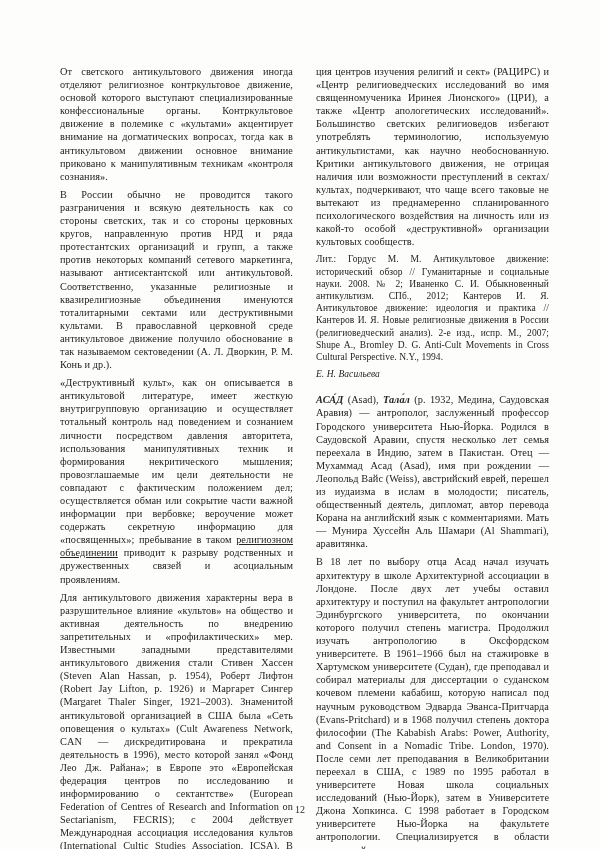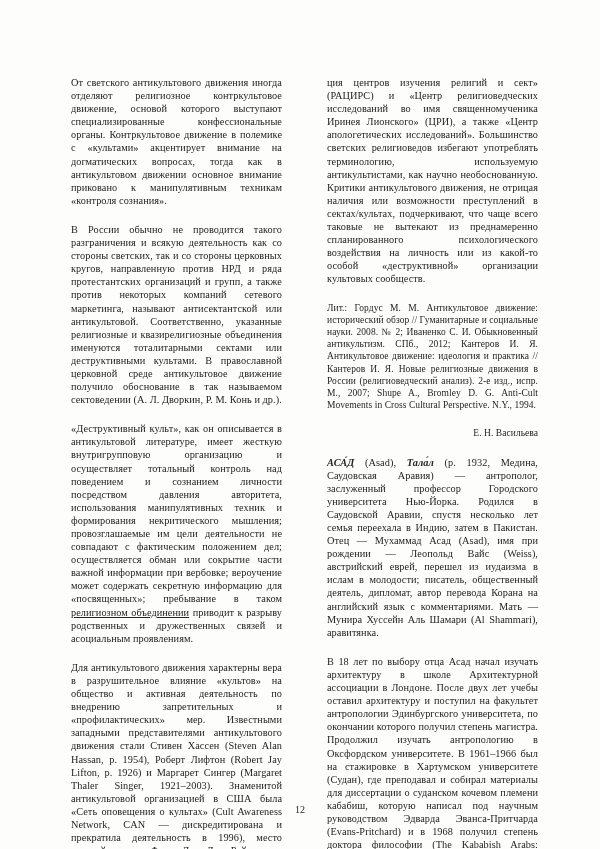--- a/index.html
+++ b/index.html
@@ -19,31 +19,32 @@
     position: absolute;
     top: 60px;
     width: 243px;
     text-align: justify;
     font-size: 10.3px;
     line-height: 13.1px;
     letter-spacing: 0.05px;
   }
   .column.left  { left: 55px; }
   .column.right { left: 311px; }
-  p { margin: 16px; padding: 0; }
+  p { margin: 5px; padding: 0; }
   .lit {
     font-size: 9.5px;
     line-height: 12.2px;
     margin-top: 1px;
   }
   .italic { }
   .underline { text-decoration: underline; }
   .bold { font-weight: bold; font-style: italic; }
   .signature {
-    text-align: right;
+    text-align: left;
+    font-style: italic;
     font-size: 9.5px;
     line-height: 12.2px;
   }
   .article-head { margin-top: 13px; }
   .page-number {
     position: absolute;
     top: 804px;
     left: 0;
     width: 100%;
     text-align: center;

